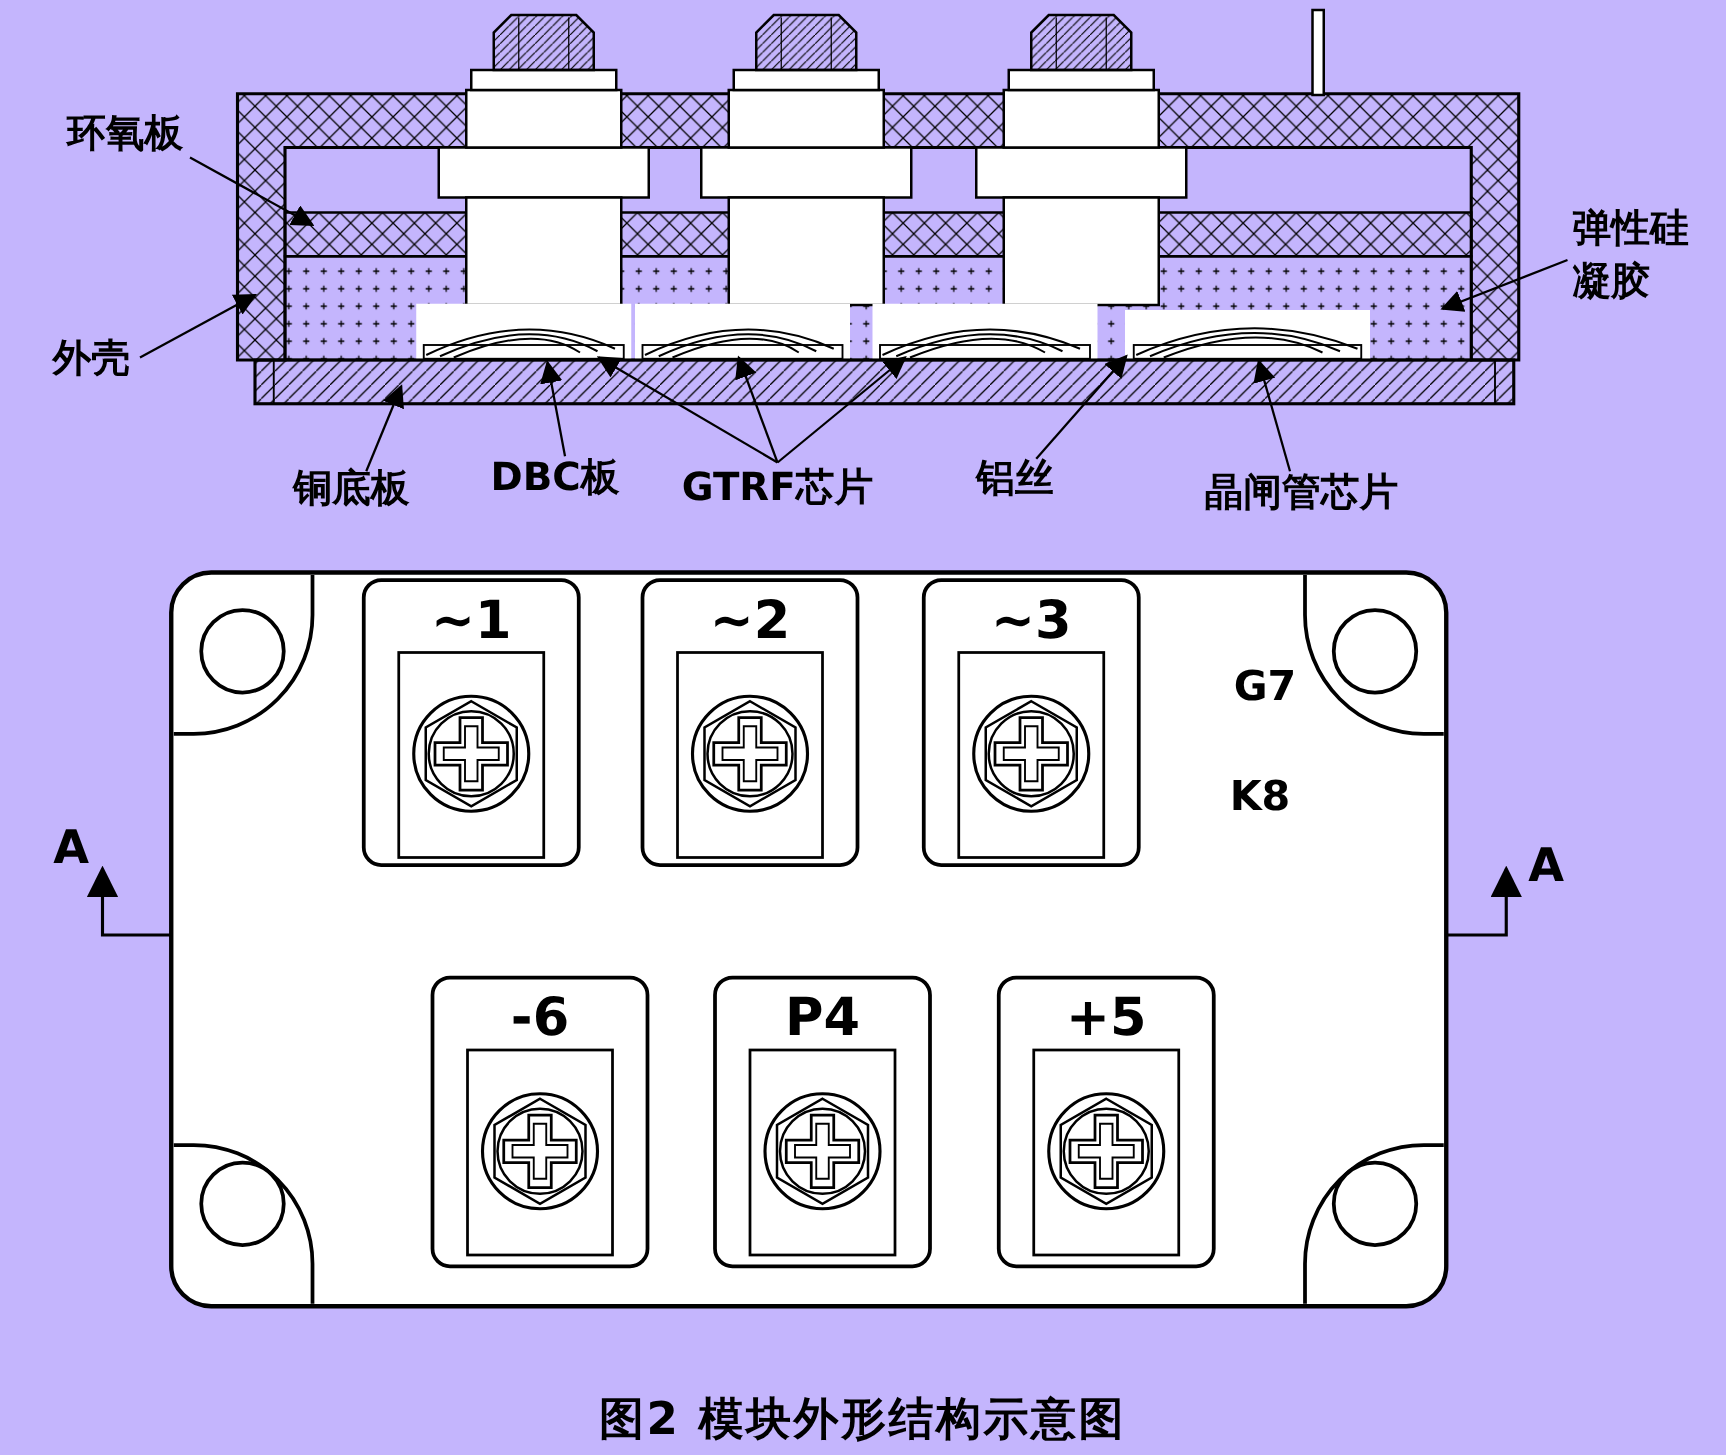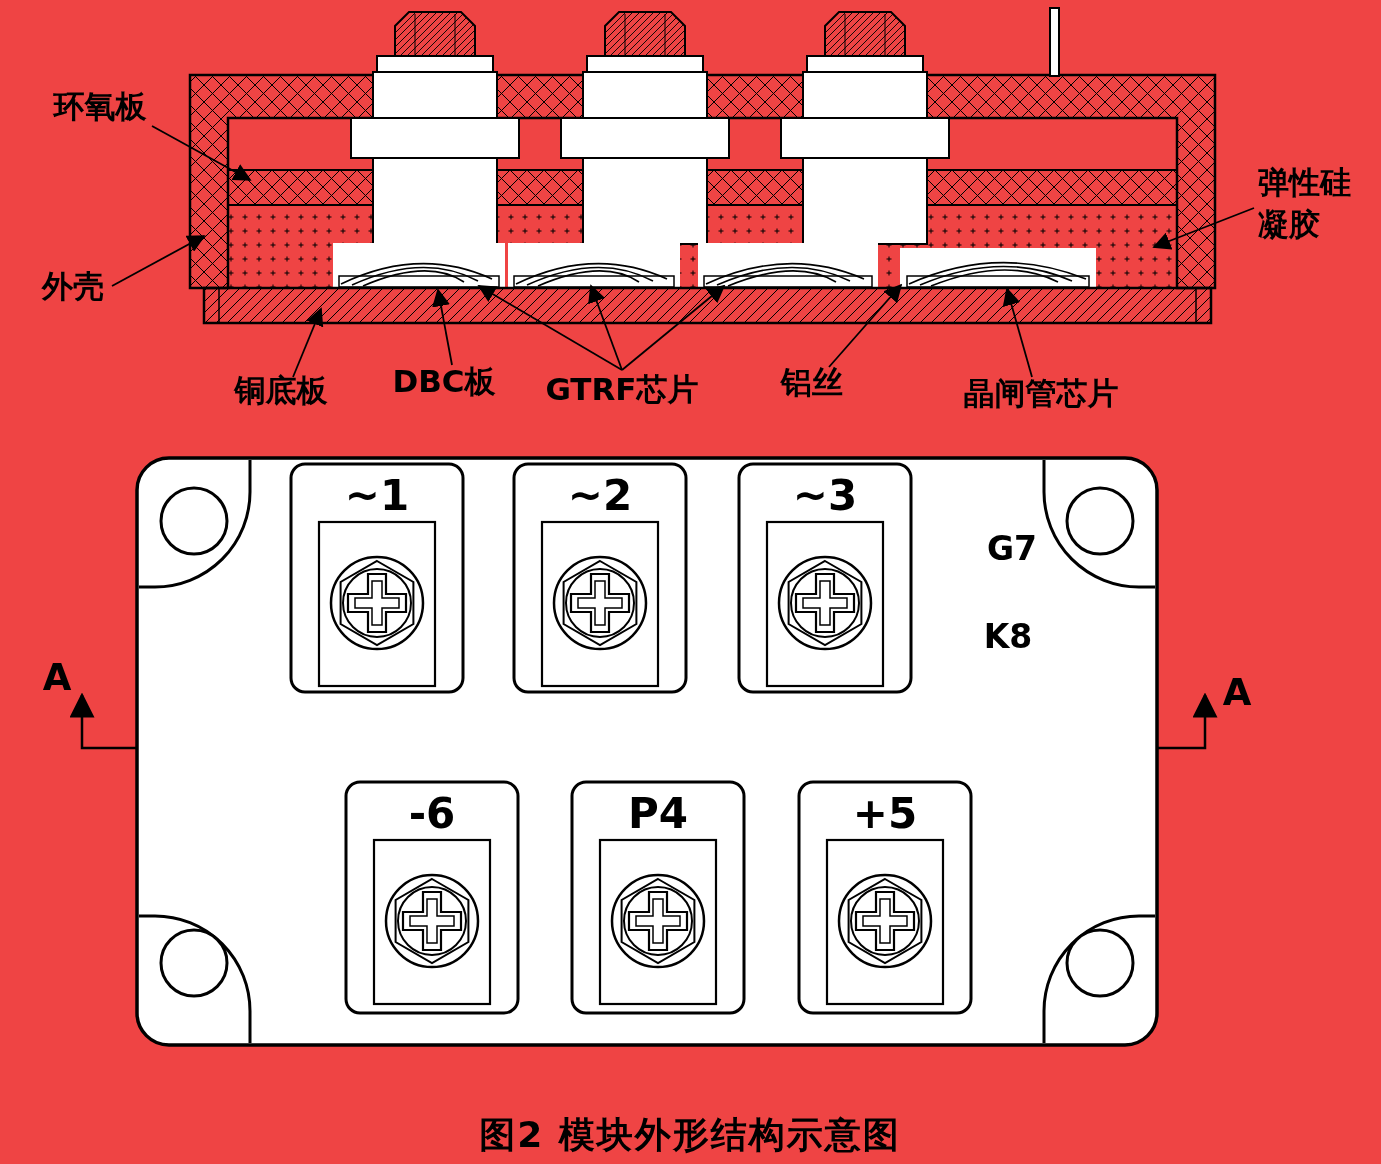--- a/index.html
+++ b/index.html
@@ -1,16 +1,16 @@
 <!DOCTYPE html>
 <html><head>
 <meta charset="utf-8">
 <style>
   html,body { margin:0; padding:0; background:#ffffff; }
-  .stage { width:1381px; height:1164px; position:relative; background:#ef4444; }
+  .stage { width:1381px; height:1164px; position:relative; background:#c4b5fd; }
   svg { display:block; }
   text { font-family:"DejaVu Sans","Liberation Sans",sans-serif; fill:#000; }
   .cn-label  { font-size:31px; font-weight:600; }
   .term-label{ font-size:42px; font-weight:700; }
   .gk-label  { font-size:33px; font-weight:700; }
   .sec-label { font-size:37px; font-weight:700; }
   .caption   { font-size:36px; font-weight:600; letter-spacing:2px; }
   .ln   { stroke:#000; fill:none; }
   .wht  { fill:#fff; stroke:#000; }
 </style>

